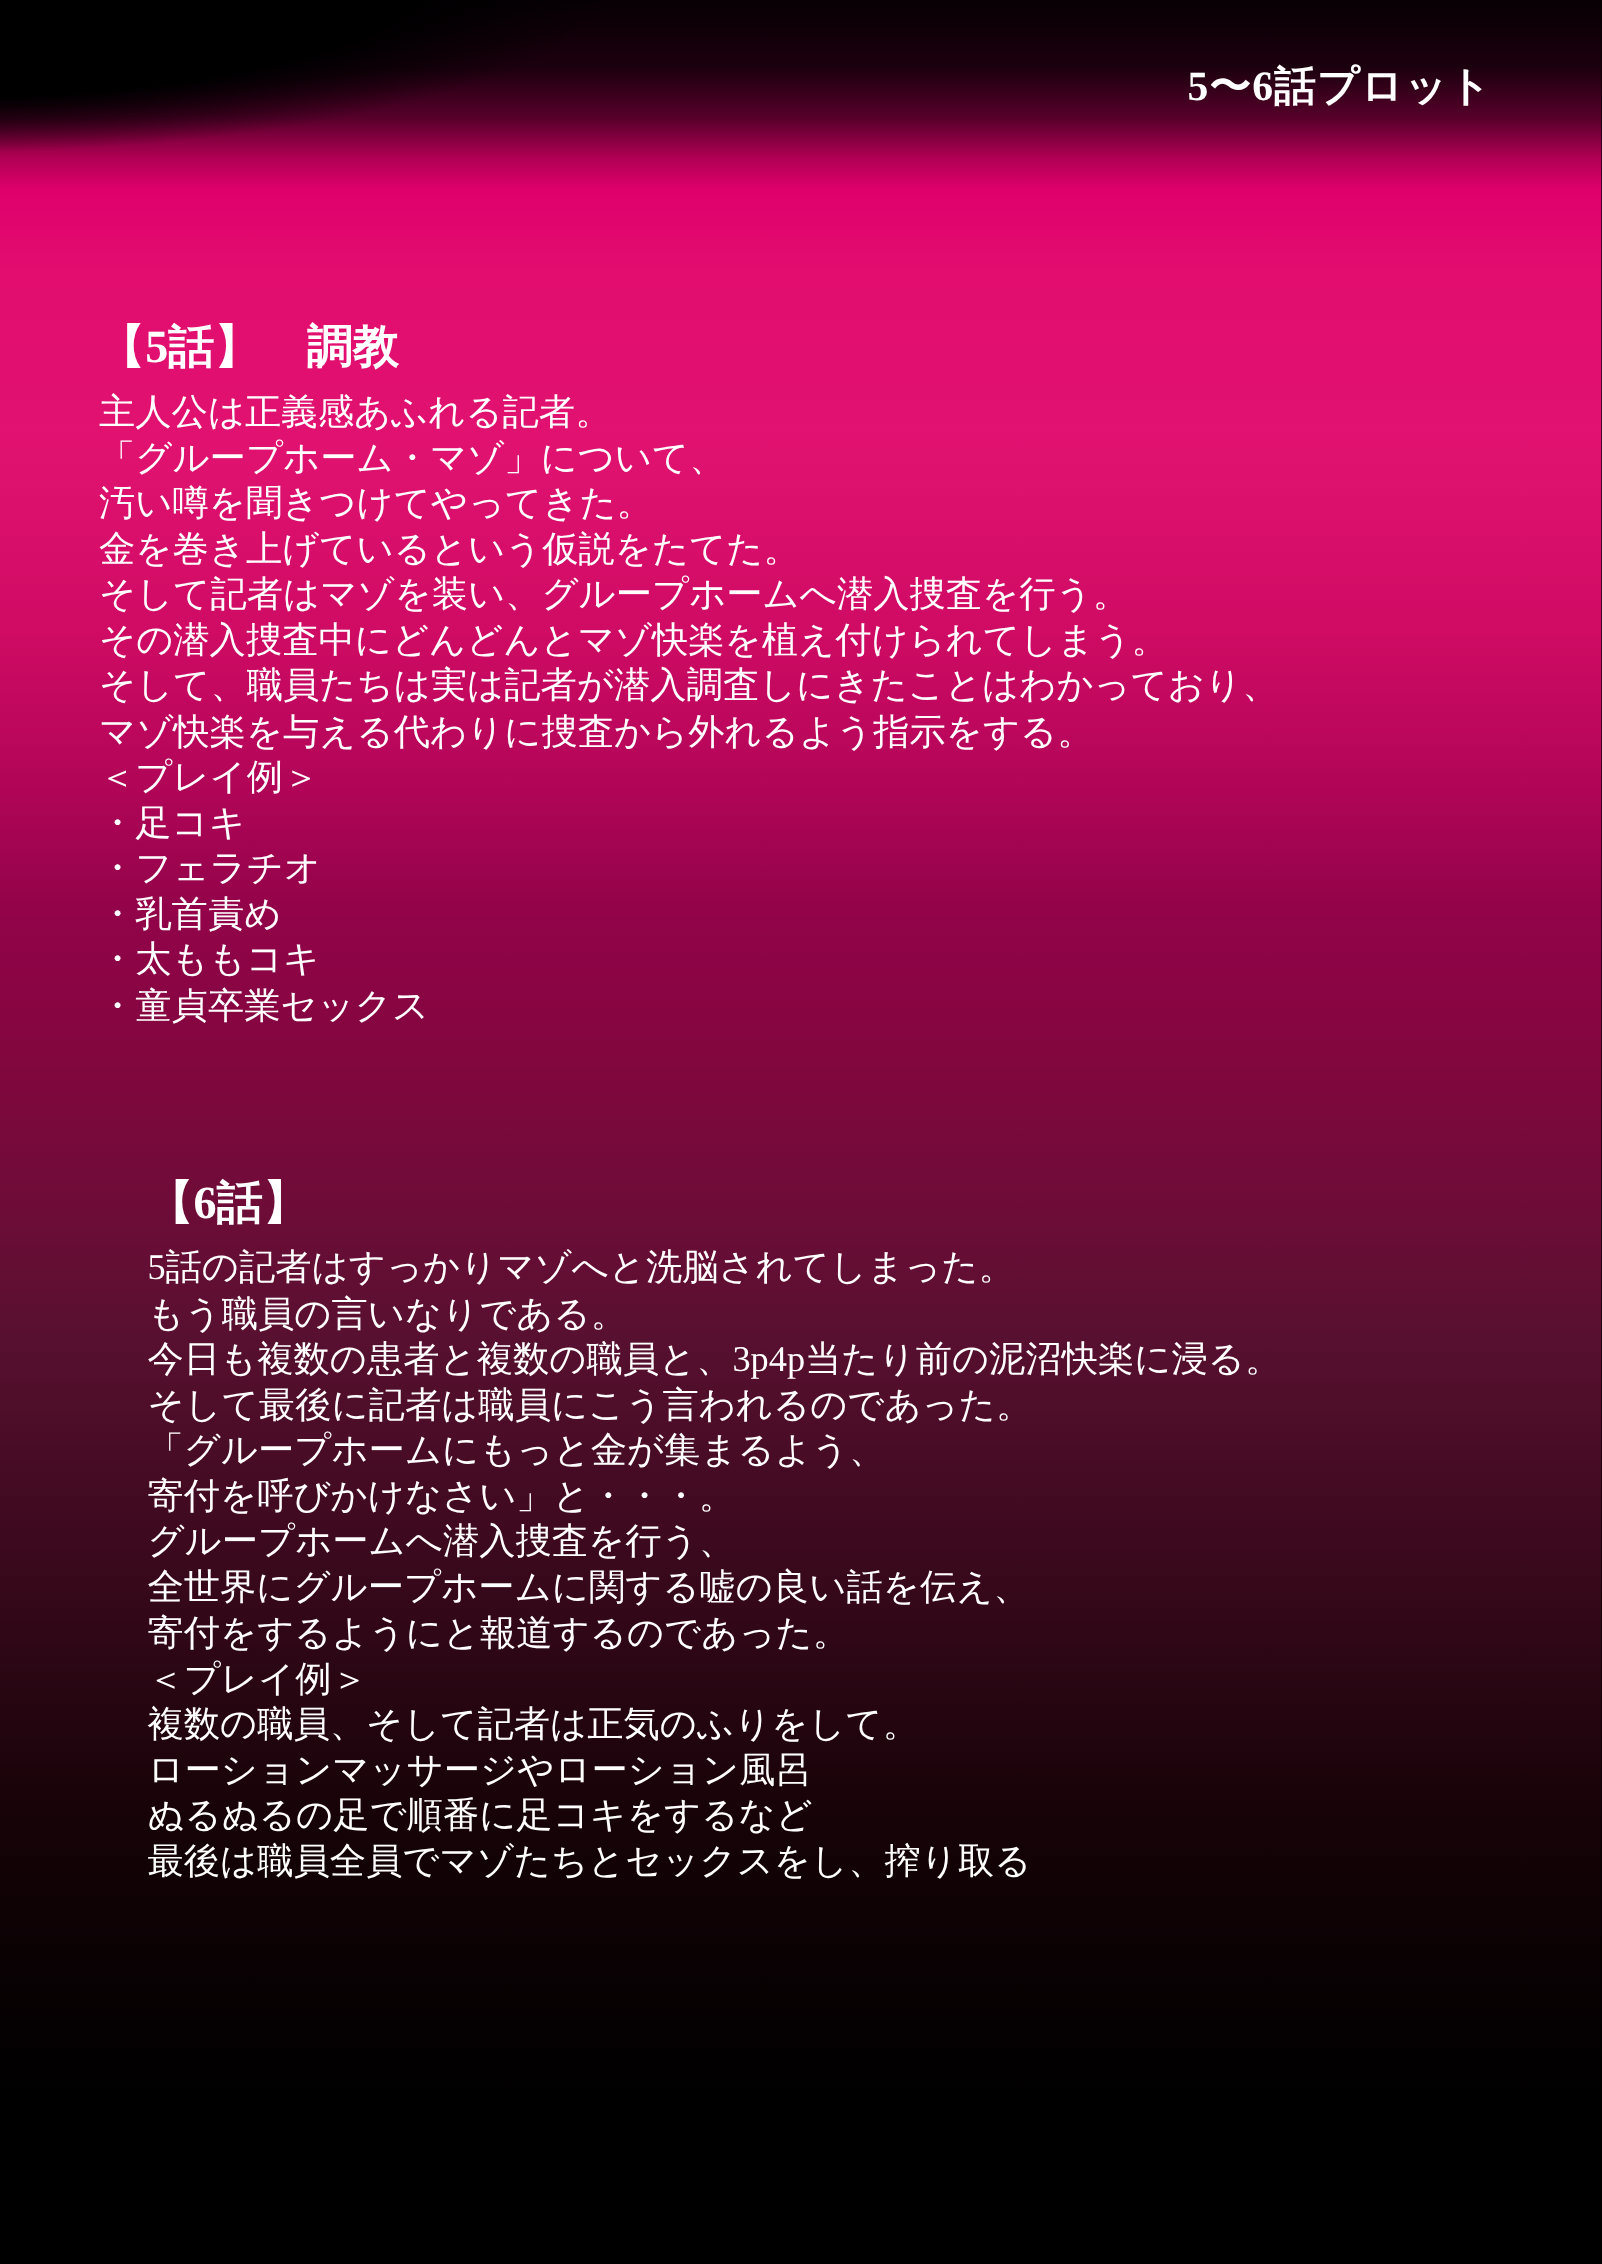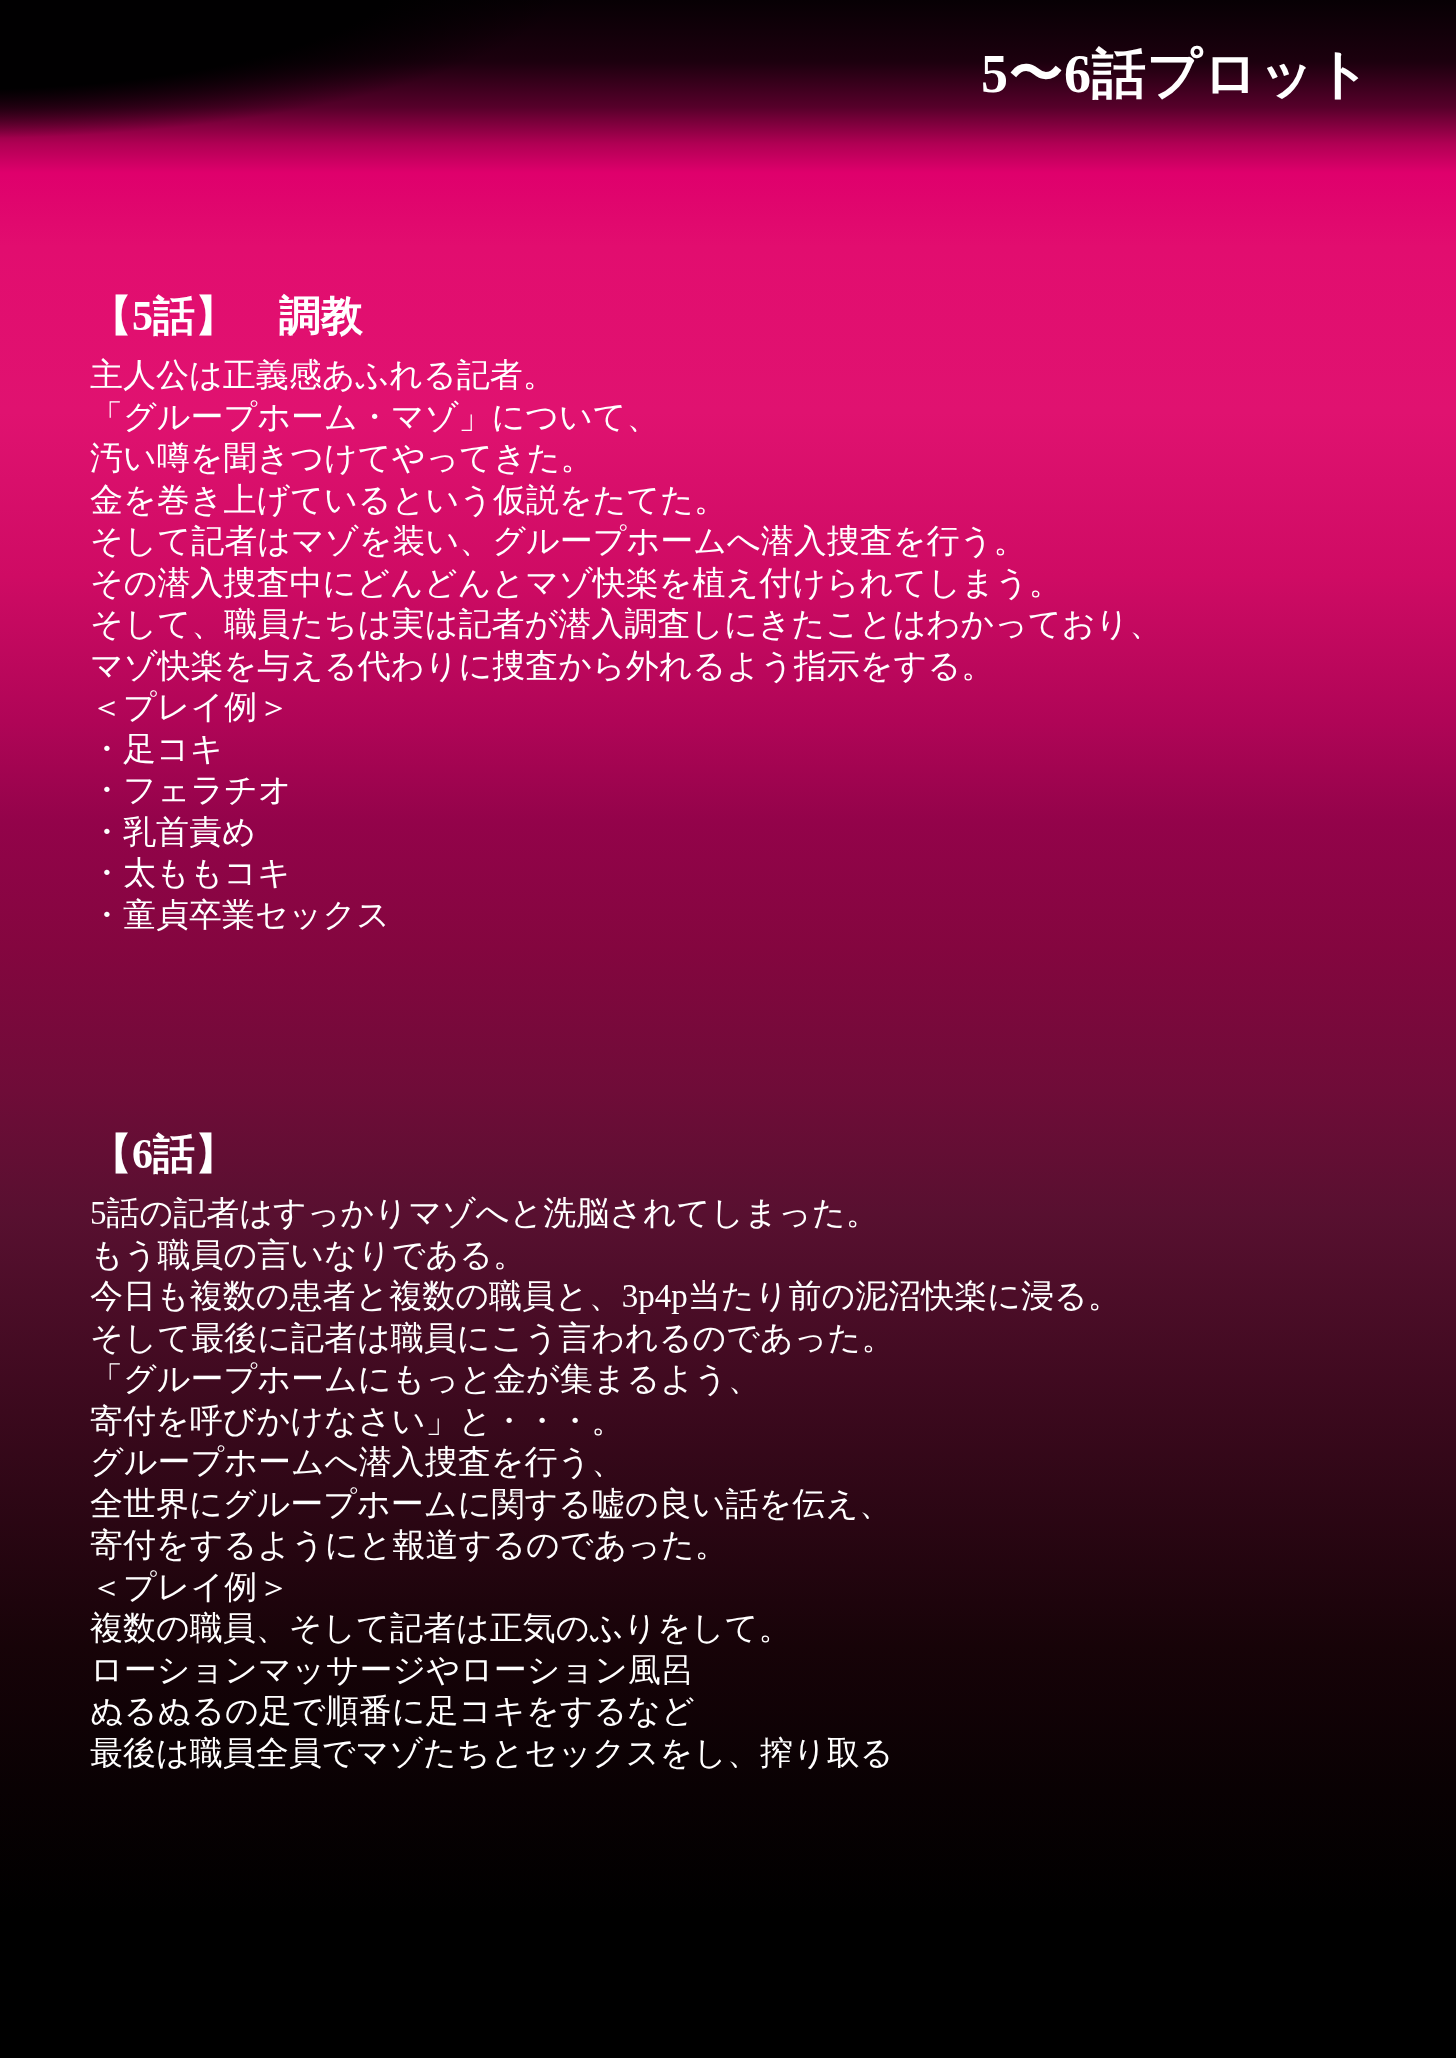--- a/index.html
+++ b/index.html
@@ -33,32 +33,32 @@
         #400a20 67%,
         #2a0613 74%,
         #170308 80%,
         #090103 87%,
         #000000 93%);
   }
   .title {
     position: absolute;
     top: 38px;
     right: 84px;
-    margin: 0;
-    font-size: 54px;
+    margin: 15px;
+    font-size: 38px;
     font-weight: bold;
     letter-spacing: 1px;
     white-space: nowrap;
   }
   .sec {
     position: absolute;
     left: 90px;
   }
   .sec-5 { top: 290px; }
-  .sec-6 { top: 1128px; }
+  .sec-6 { top: 1068px; margin-left: 44px; }
   .heading {
     margin: 0 0 13px 0;
     font-size: 42px;
     font-weight: bold;
     line-height: 52px;
     white-space: nowrap;
   }
   .line {
     margin: 0;
     font-size: 33px;

